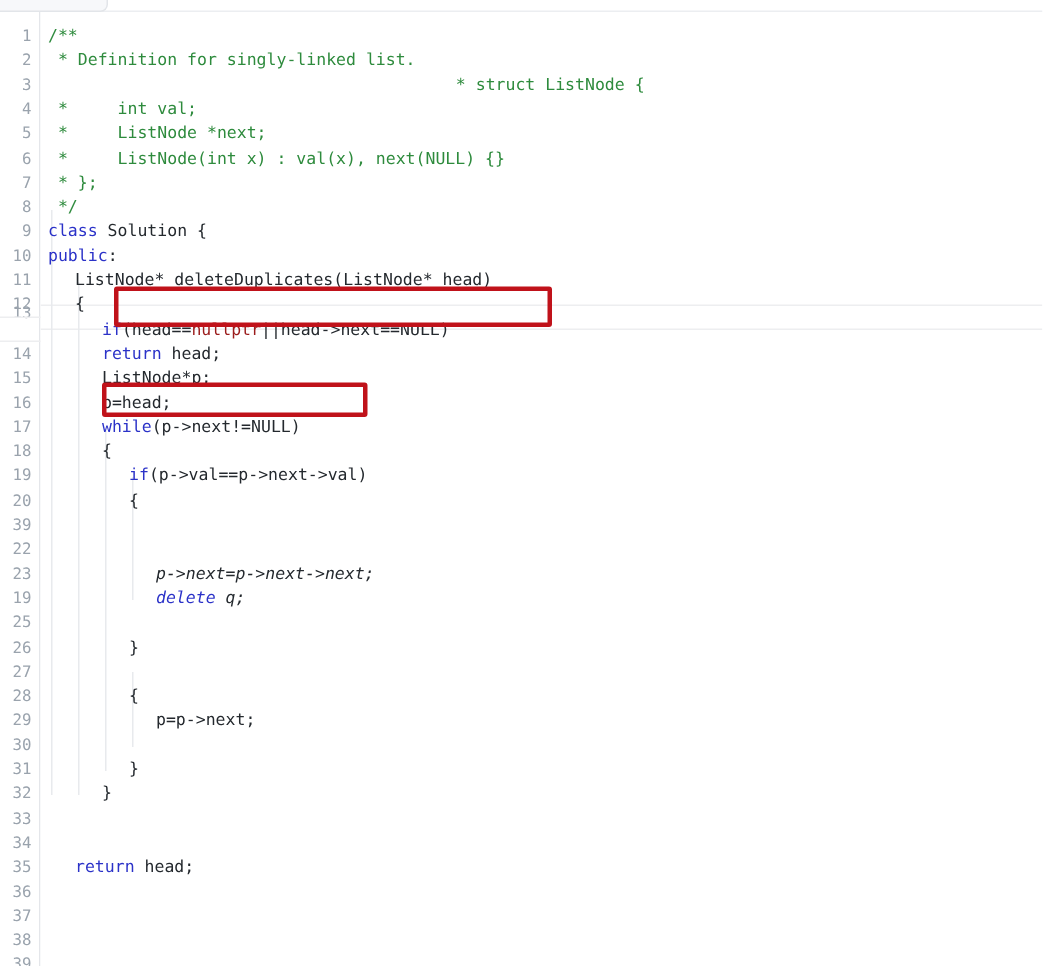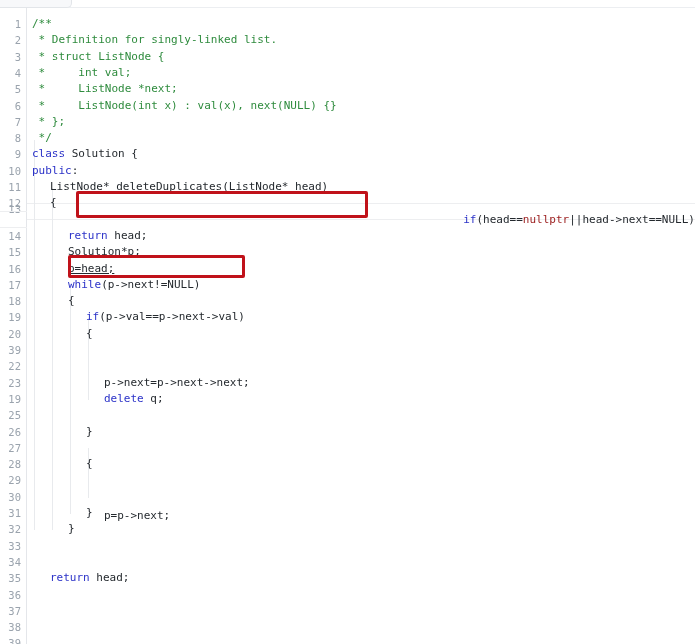--- a/index.html
+++ b/index.html
@@ -202,44 +202,44 @@
 
   <div id="code-area">
     <div id="active-line" style="top: 194.6px; border-top-color: rgb(237, 238, 240); border-bottom-color: rgb(237, 238, 240);"></div>
   <div class="indent-guide" style="left: 7px; top: 132px; height: 390px; background: rgb(232, 234, 237);"></div>
       <div class="indent-guide" style="left: 25px; top: 180px; height: 342px; background: rgb(232, 234, 237);"></div>
       <div class="indent-guide" style="left: 43px; top: 278px; height: 228px; background: rgb(232, 234, 237);"></div>
       <div class="indent-guide" style="left: 61px; top: 310px; height: 82px; background: rgb(232, 234, 237);"></div>
       <div class="indent-guide" style="left: 61px; top: 440px; height: 50px; background: rgb(232, 234, 237);"></div>
       <div class="code-line" style="top: 8px;"><span class="txt" style="padding-left: 5px;"><span class="cmt">/**</span></span></div>
       <div class="code-line" style="top: 24.3px;"><span class="txt" style="padding-left: 5px;"><span class="cmt"> * Definition for singly-linked list.</span></span></div>
-      <div class="code-line" style="top: 40.6px;"><span class="txt" style="padding-left: 5px;"><span class="cmt"> * struct ListNode {</span></span></div>
+      <div class="code-line" style="top: 40.6px; text-align: center;"><span class="txt" style="padding-left: 5px;"><span class="cmt"> * struct ListNode {</span></span></div>
       <div class="code-line" style="top: 56.9px;"><span class="txt" style="padding-left: 5px;"><span class="cmt"> *     int val;</span></span></div>
       <div class="code-line" style="top: 73.2px;"><span class="txt" style="padding-left: 5px;"><span class="cmt"> *     ListNode *next;</span></span></div>
       <div class="code-line" style="top: 89.5px;"><span class="txt" style="padding-left: 5px;"><span class="cmt"> *     ListNode(int x) : val(x), next(NULL) {}</span></span></div>
       <div class="code-line" style="top: 105.8px;"><span class="txt" style="padding-left: 5px;"><span class="cmt"> * };</span></span></div>
       <div class="code-line" style="top: 122.1px;"><span class="txt" style="padding-left: 5px;"><span class="cmt"> */</span></span></div>
       <div class="code-line" style="top: 138.4px;"><span class="txt" style="padding-left: 5px;"><span class="kw">class</span><span class="pln"> Solution {</span></span></div>
       <div class="code-line" style="top: 154.7px;"><span class="txt" style="padding-left: 5px;"><span class="kw">public</span><span class="pln">:</span></span></div>
       <div class="code-line" style="top: 171px;"><span class="txt" style="padding-left: 23px;"><span class="pln">ListNode* deleteDuplicates(ListNode* head)</span></span></div>
       <div class="code-line" style="top: 187.3px;"><span class="txt" style="padding-left: 23px;"><span class="pln">{</span></span></div>
-      <div class="code-line" style="top: 203.6px; text-align: right;"><span class="txt" style="padding-left: 41px;"><span class="kw">if</span><span class="pln">(head==</span><span class="lit">nullptr</span><span class="pln">||head-&gt;next==NULL)</span></span></div>
+      <div class="code-line" style="top: 203.6px;"><span class="txt" style="padding-left: 41px;"><span class="kw">if</span><span class="pln">(head==</span><span class="lit">nullptr</span><span class="pln">||head-&gt;next==NULL)</span></span></div>
       <div class="code-line" style="top: 219.9px;"><span class="txt" style="padding-left: 41px;"><span class="kw">return</span><span class="pln"> head;</span></span></div>
-      <div class="code-line" style="top: 236.2px;"><span class="txt" style="padding-left: 41px;"><span class="pln">Solution*p;</span></span></div>
-      <div class="code-line" style="top: 252.5px;"><span class="txt" style="padding-left: 41px; text-decoration: underline;"><span class="pln">p=head;</span></span></div>
+      <div class="code-line" style="top: 236.2px;"><span class="txt" style="padding-left: 41px;"><span class="pln">ListNode*p;</span></span></div>
+      <div class="code-line" style="top: 252.5px;"><span class="txt" style="padding-left: 41px;"><span class="pln">p=head;</span></span></div>
       <div class="code-line" style="top: 268.8px;"><span class="txt" style="padding-left: 41px;"><span class="kw">while</span><span class="pln">(p-&gt;next!=NULL)</span></span></div>
       <div class="code-line" style="top: 285.1px;"><span class="txt" style="padding-left: 41px;"><span class="pln">{</span></span></div>
       <div class="code-line" style="top: 301.4px;"><span class="txt" style="padding-left: 59px;"><span class="kw">if</span><span class="pln">(p-&gt;val==p-&gt;next-&gt;val)</span></span></div>
       <div class="code-line" style="top: 317.7px;"><span class="txt" style="padding-left: 59px;"><span class="pln">{</span></span></div>
-      <div class="code-line" style="top: 366.6px;"><span class="txt" style="padding-left: 77px;"><span class="pln">p-&gt;next=p-&gt;next-&gt;next;</span></span></div>
-      <div class="code-line" style="top: 382.9px;"><span class="txt" style="padding-left: 77px;"><span class="kw">delete</span><span class="pln"> q;</span></span></div>
+      <div class="code-line" style="top: 366.6px;"><span class="txt" style="padding-left: 77px; font-style: italic;"><span class="pln">p-&gt;next=p-&gt;next-&gt;next;</span></span></div>
+      <div class="code-line" style="top: 382.9px;"><span class="txt" style="padding-left: 77px; font-style: italic;"><span class="kw">delete</span><span class="pln"> q;</span></span></div>
       <div class="code-line" style="top: 399.2px;"><span class="txt" style="padding-left: 5px;"></span></div>
       <div class="code-line" style="top: 415.5px;"><span class="txt" style="padding-left: 59px;"><span class="pln">}</span></span></div>
       <div class="code-line" style="top: 448.1px;"><span class="txt" style="padding-left: 59px;"><span class="pln">{</span></span></div>
-      <div class="code-line" style="top: 464.4px;"><span class="txt" style="padding-left: 77px; margin-top: 36px;"><span class="pln">p=p-&gt;next;</span></span></div>
+      <div class="code-line" style="top: 464.4px;"><span class="txt" style="padding-left: 77px;"><span class="pln">p=p-&gt;next;</span></span></div>
       <div class="code-line" style="top: 480.7px;"><span class="txt" style="padding-left: 5px;"></span></div>
       <div class="code-line" style="top: 497px;"><span class="txt" style="padding-left: 59px;"><span class="pln">}</span></span></div>
       <div class="code-line" style="top: 513.3px;"><span class="txt" style="padding-left: 41px;"><span class="pln">}</span></span></div>
       <div class="code-line" style="top: 529.6px;"><span class="txt" style="padding-left: 5px;"></span></div>
       <div class="code-line" style="top: 545.9px;"><span class="txt" style="padding-left: 5px;"></span></div>
       <div class="code-line" style="top: 562.2px;"><span class="txt" style="padding-left: 23px;"><span class="kw">return</span><span class="pln"> head;</span></span></div>
       <div class="code-line" style="top: 578.5px;"><span class="txt" style="padding-left: 5px;"></span></div>
       <div class="code-line" style="top: 594.8px;"><span class="txt" style="padding-left: 5px;"></span></div>
       <div class="code-line" style="top: 611.1px;"><span class="txt" style="padding-left: 5px;"></span></div>
       <div class="code-line" style="top: 627.4px;"><span class="txt" style="padding-left: 5px;"></span></div>

